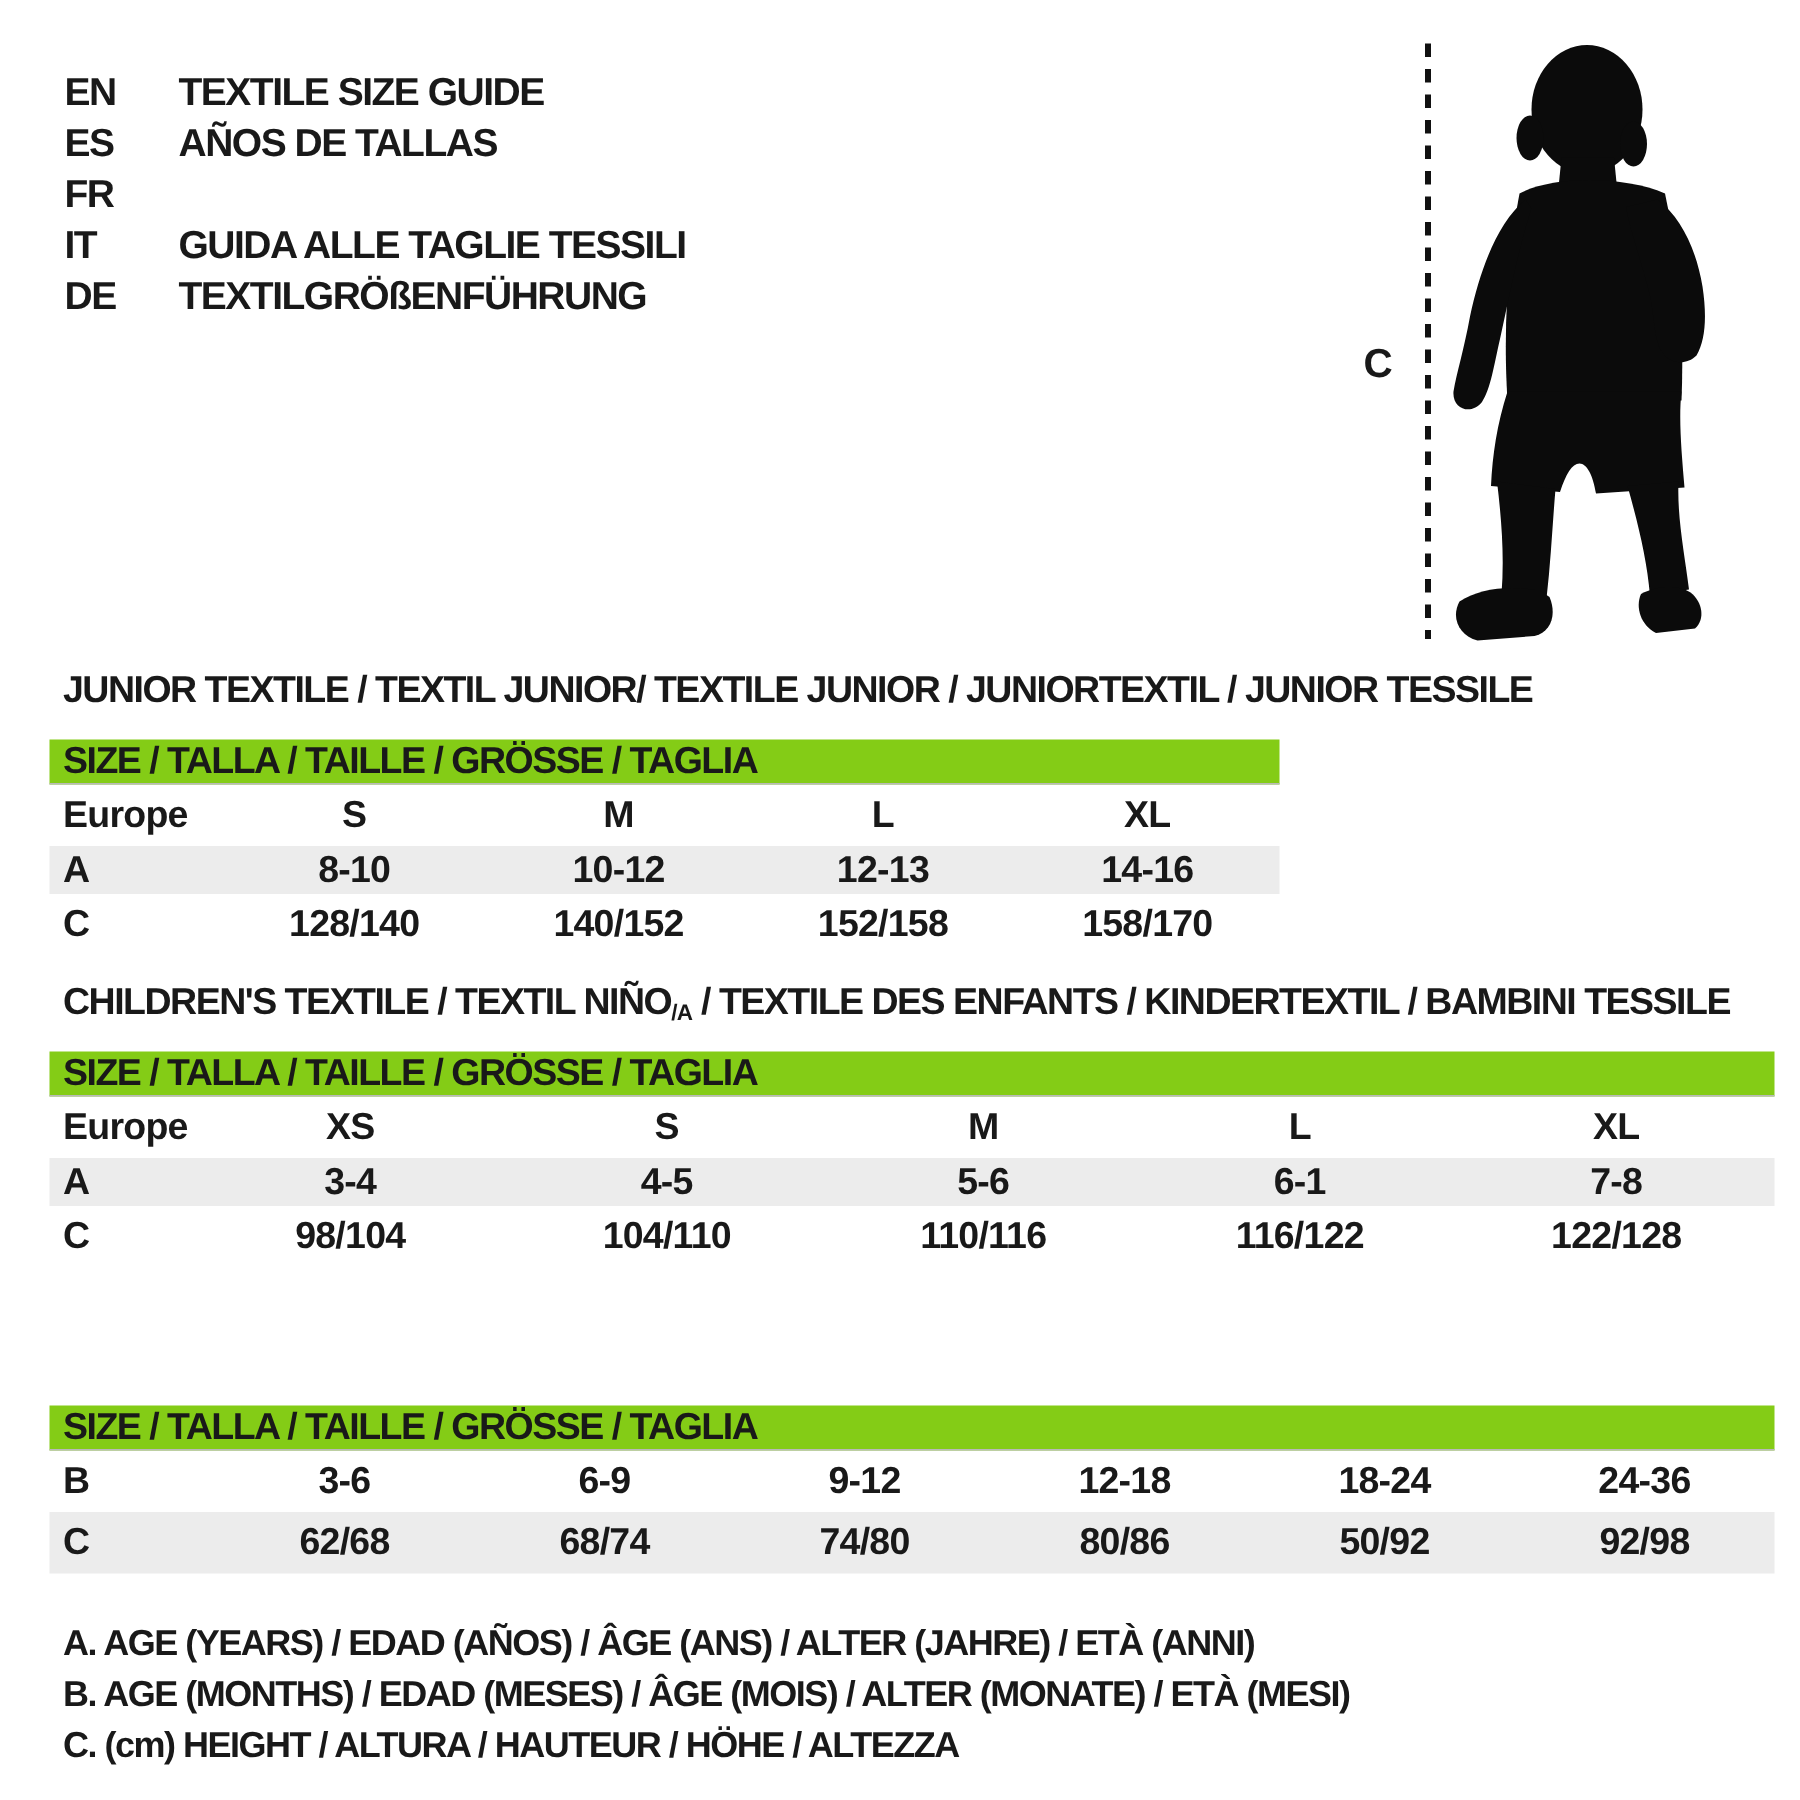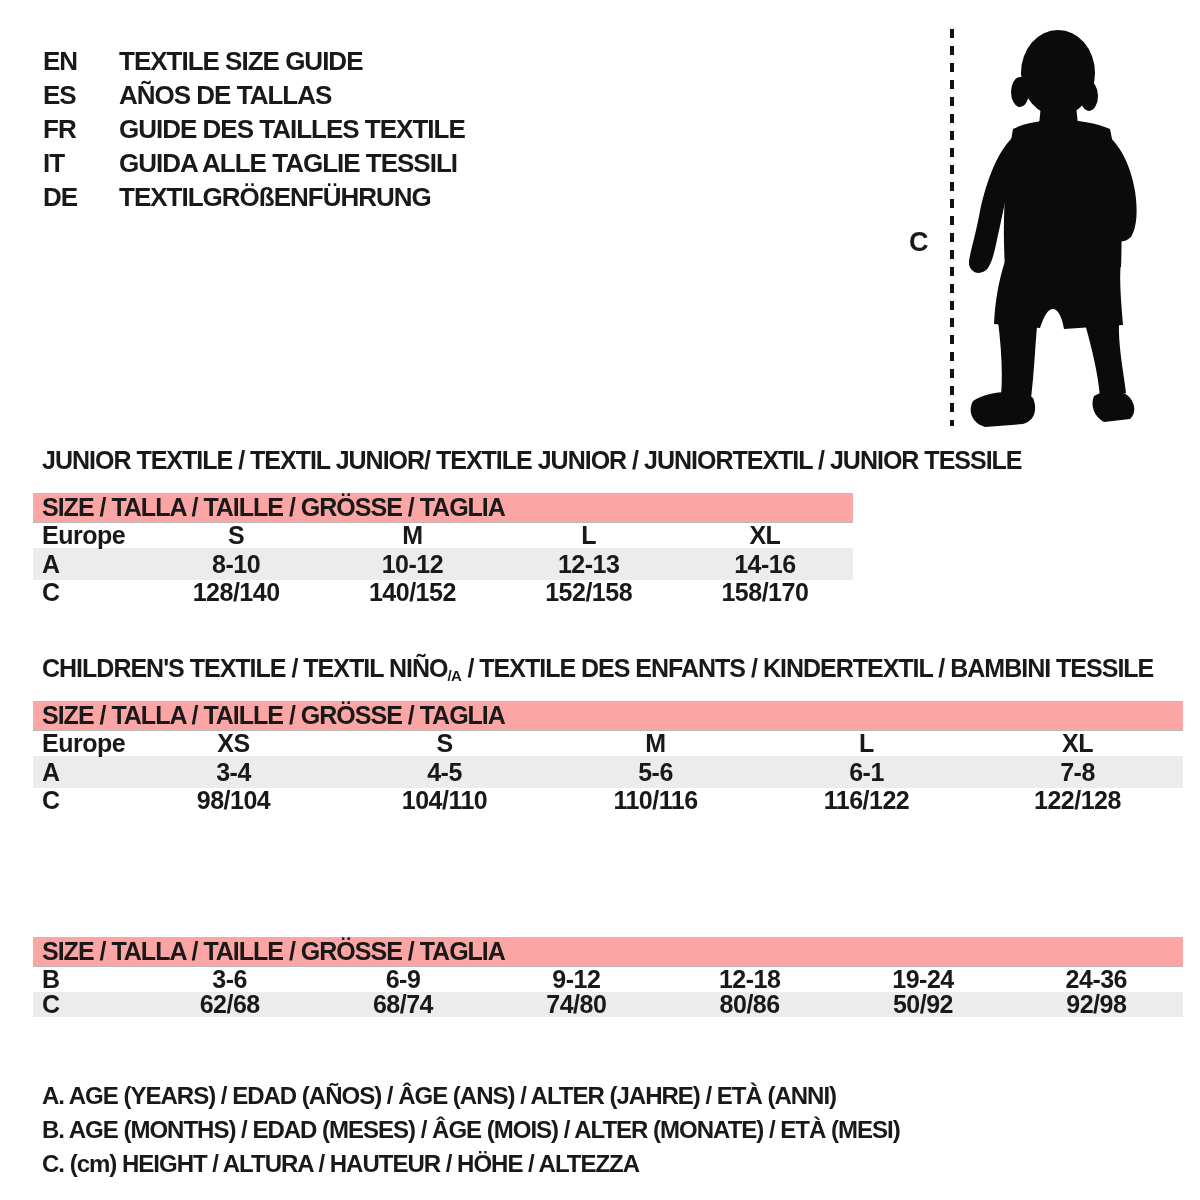--- a/index.html
+++ b/index.html
@@ -33,21 +33,21 @@
   .section-title {
     position:absolute; left:42px;
     font-weight:bold; font-size:25px; letter-spacing:-1px;
     line-height:33px; white-space:nowrap;
   }
   .sub-a { font-size:15px; vertical-align:-4px; letter-spacing:-0.5px; }
 
   
   .size-table { position:absolute; }
   .size-bar {
-    height:30px; background:#fca5a5;
+    height:30px; background:#84cc16;
     display:flex; align-items:center;
     padding-left:9px; box-sizing:border-box;
     font-weight:bold; font-size:25px; letter-spacing:-1px;
     border-bottom:1px solid #b9b9b9;
   }
   .trow { display:flex; align-items:center; box-sizing:border-box; }
   .trow.shaded { background:#ececec; }
   .row-label {
     padding-left:9px; box-sizing:border-box;
     font-weight:bold; font-size:25px; letter-spacing:-0.5px;
@@ -55,21 +55,21 @@
   .cell {
     flex:1; text-align:center;
     font-weight:bold; font-size:25px; letter-spacing:-0.5px;
   }
   .t-junior  { left:33px; top:482px; width:820px; }
   .t-junior  .row-label { width:115px; }
   .t-child   { left:33px; top:690px; width:1150px; }
   .t-child   .row-label { width:95px; }
   .t-babies  { left:33px; top:926px; width:1150px; }
   .t-babies  .row-label { width:110px; }
-  .h33 { height:25px; }
+  .h33 { height:41px; }
   .h32 { height:32px; }
 
   
   .legend { position:absolute; left:42px; top:1068px; }
   .legend-line {
     font-weight:bold; font-size:24px; letter-spacing:-1px;
     line-height:34px; white-space:nowrap;
   }
 </style>
 </head>
@@ -81,21 +81,20 @@
     <div class="lang-row">
       <span class="lang-code">EN</span>
       <span class="lang-label">TEXTILE SIZE GUIDE</span>
     </div>
     <div class="lang-row">
       <span class="lang-code">ES</span>
       <span class="lang-label">AÑOS DE TALLAS</span>
     </div>
     <div class="lang-row">
       <span class="lang-code">FR</span>
-      <span class="lang-label">GUIDE DES TAILLES TEXTILE</span>
     </div>
     <div class="lang-row">
       <span class="lang-code">IT</span>
       <span class="lang-label">GUIDA ALLE TAGLIE TESSILI</span>
     </div>
     <div class="lang-row">
       <span class="lang-code">DE</span>
       <span class="lang-label">TEXTILGRÖßENFÜHRUNG</span>
     </div>
   </div>
@@ -186,21 +185,21 @@
   </div>
 
   <div class="size-table t-babies">
     <div class="size-bar">SIZE / TALLA / TAILLE / GRÖSSE / TAGLIA</div>
     <div class="trow h33">
       <span class="row-label">B</span>
       <span class="cell">3-6</span>
       <span class="cell">6-9</span>
       <span class="cell">9-12</span>
       <span class="cell">12-18</span>
-      <span class="cell">19-24</span>
+      <span class="cell">18-24</span>
       <span class="cell">24-36</span>
     </div>
     <div class="trow h33 shaded">
       <span class="row-label">C</span>
       <span class="cell">62/68</span>
       <span class="cell">68/74</span>
       <span class="cell">74/80</span>
       <span class="cell">80/86</span>
       <span class="cell">50/92</span>
       <span class="cell">92/98</span>

